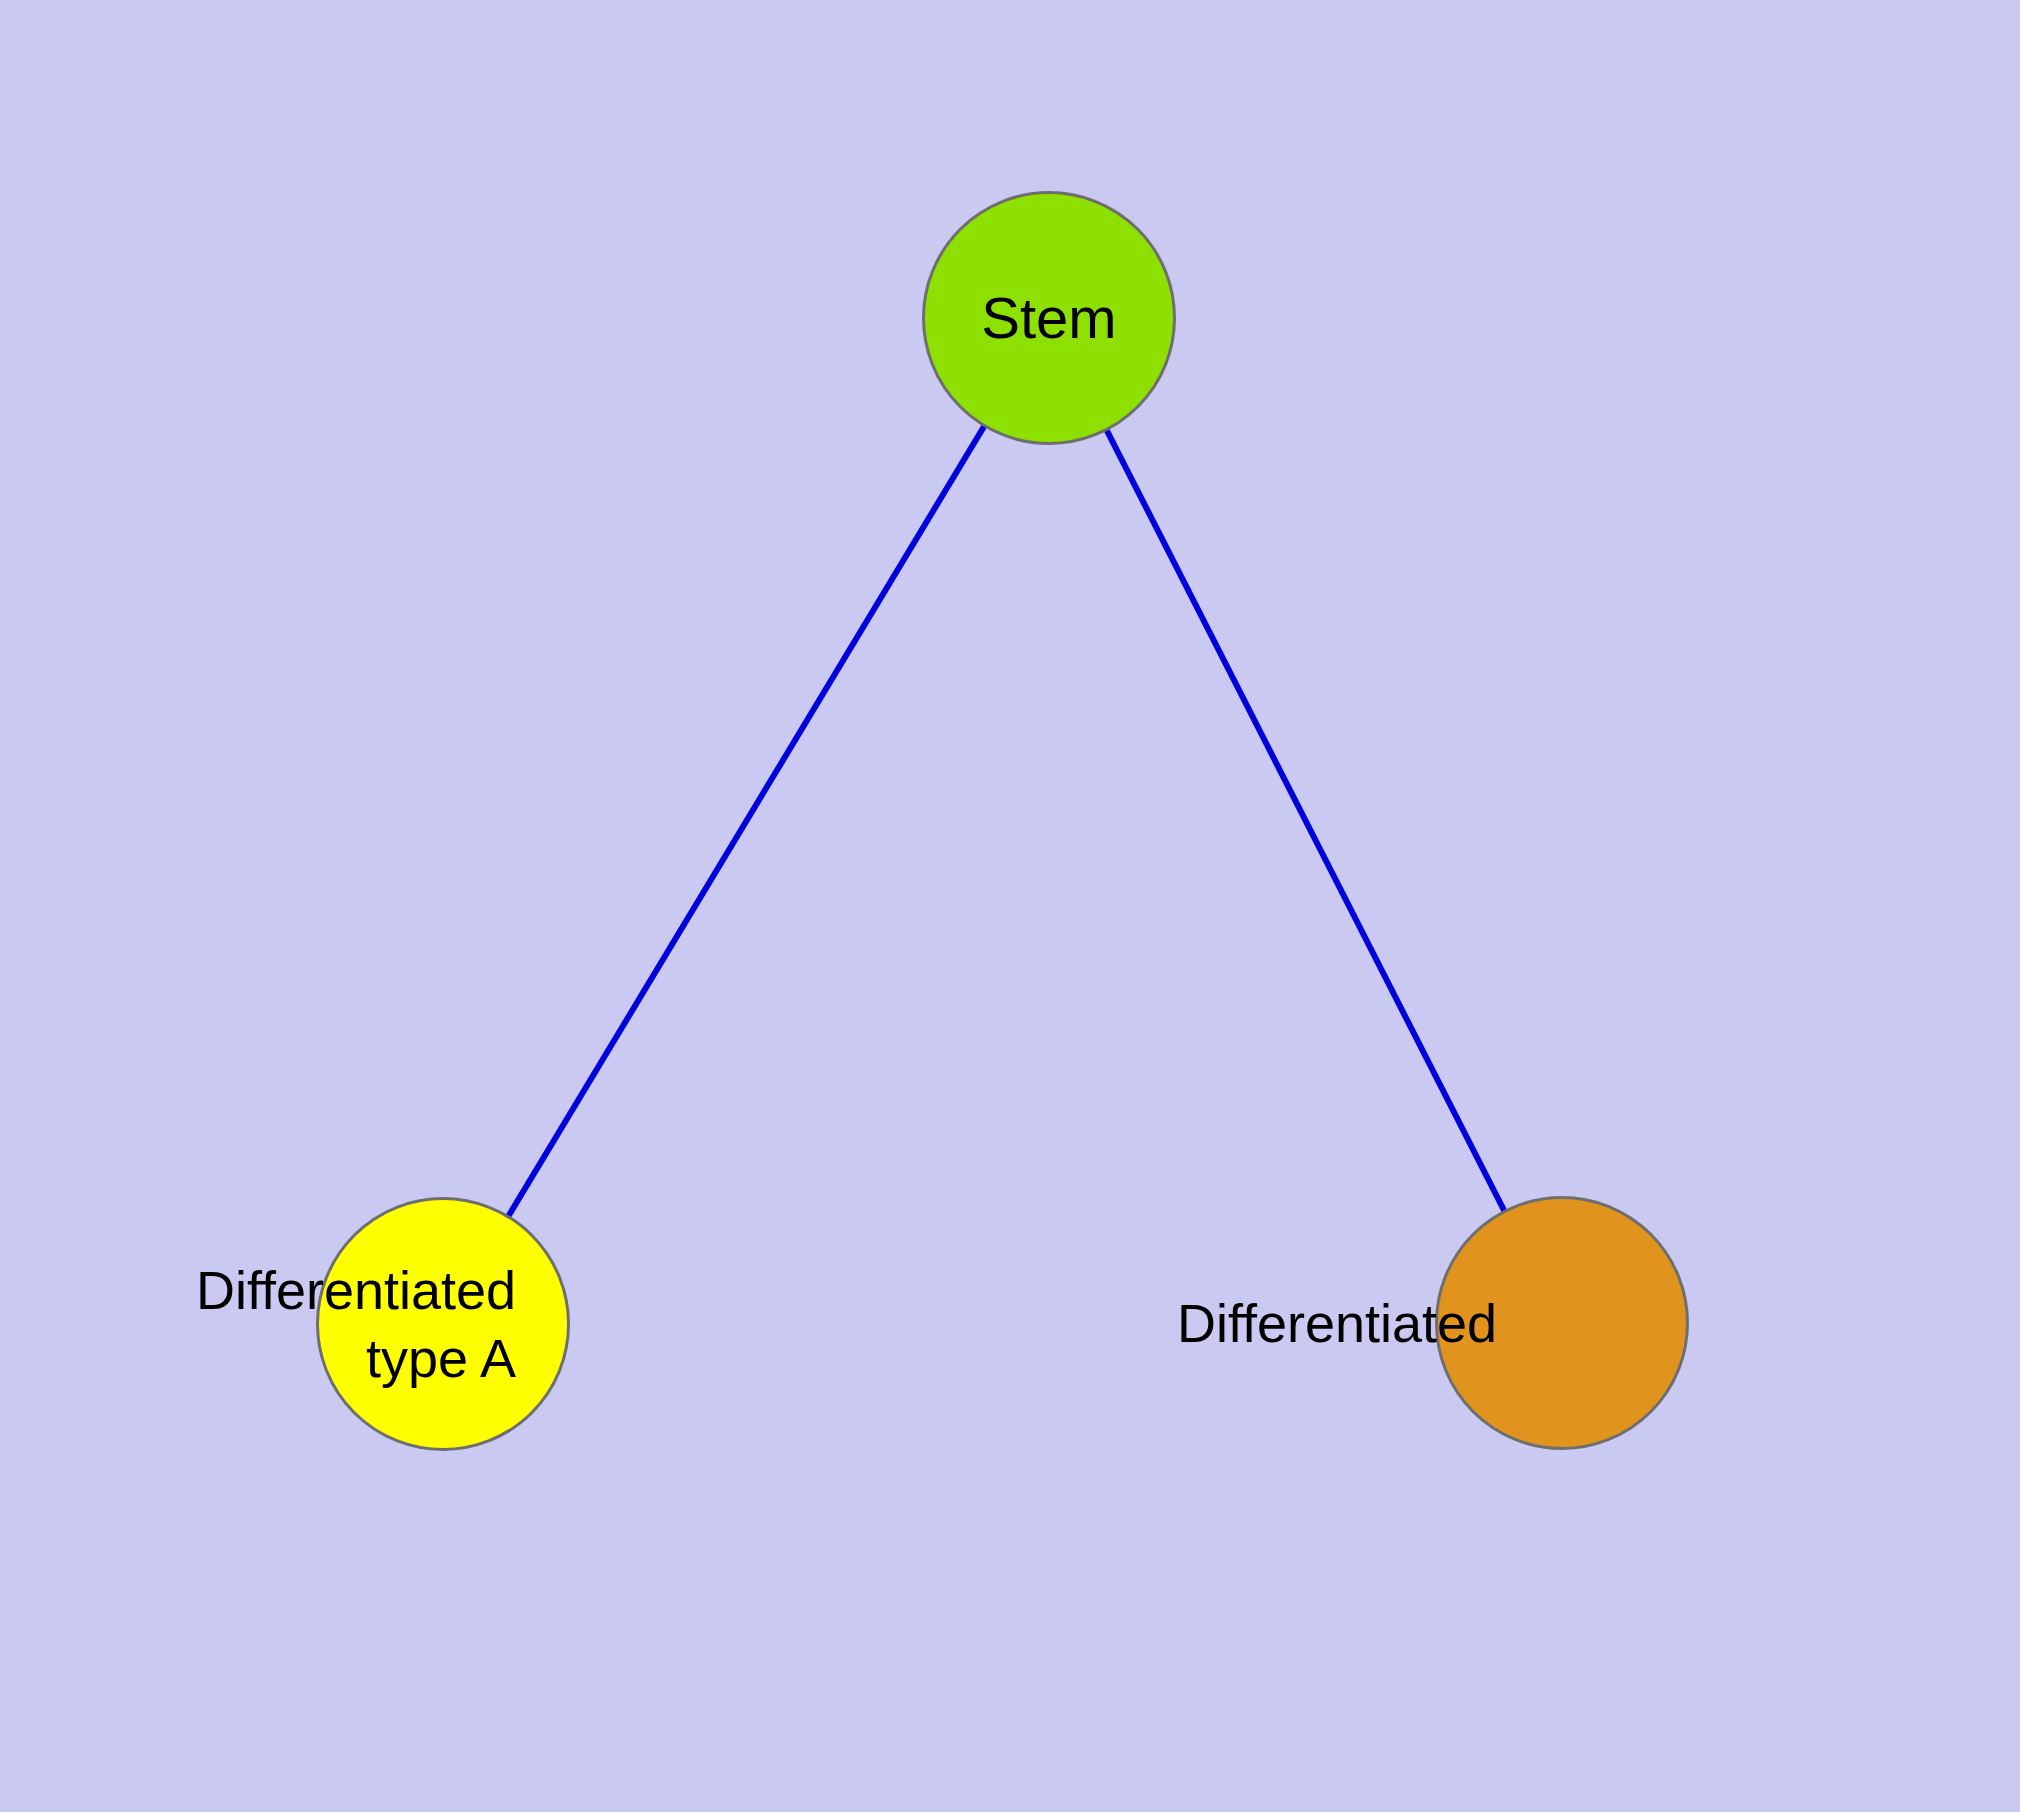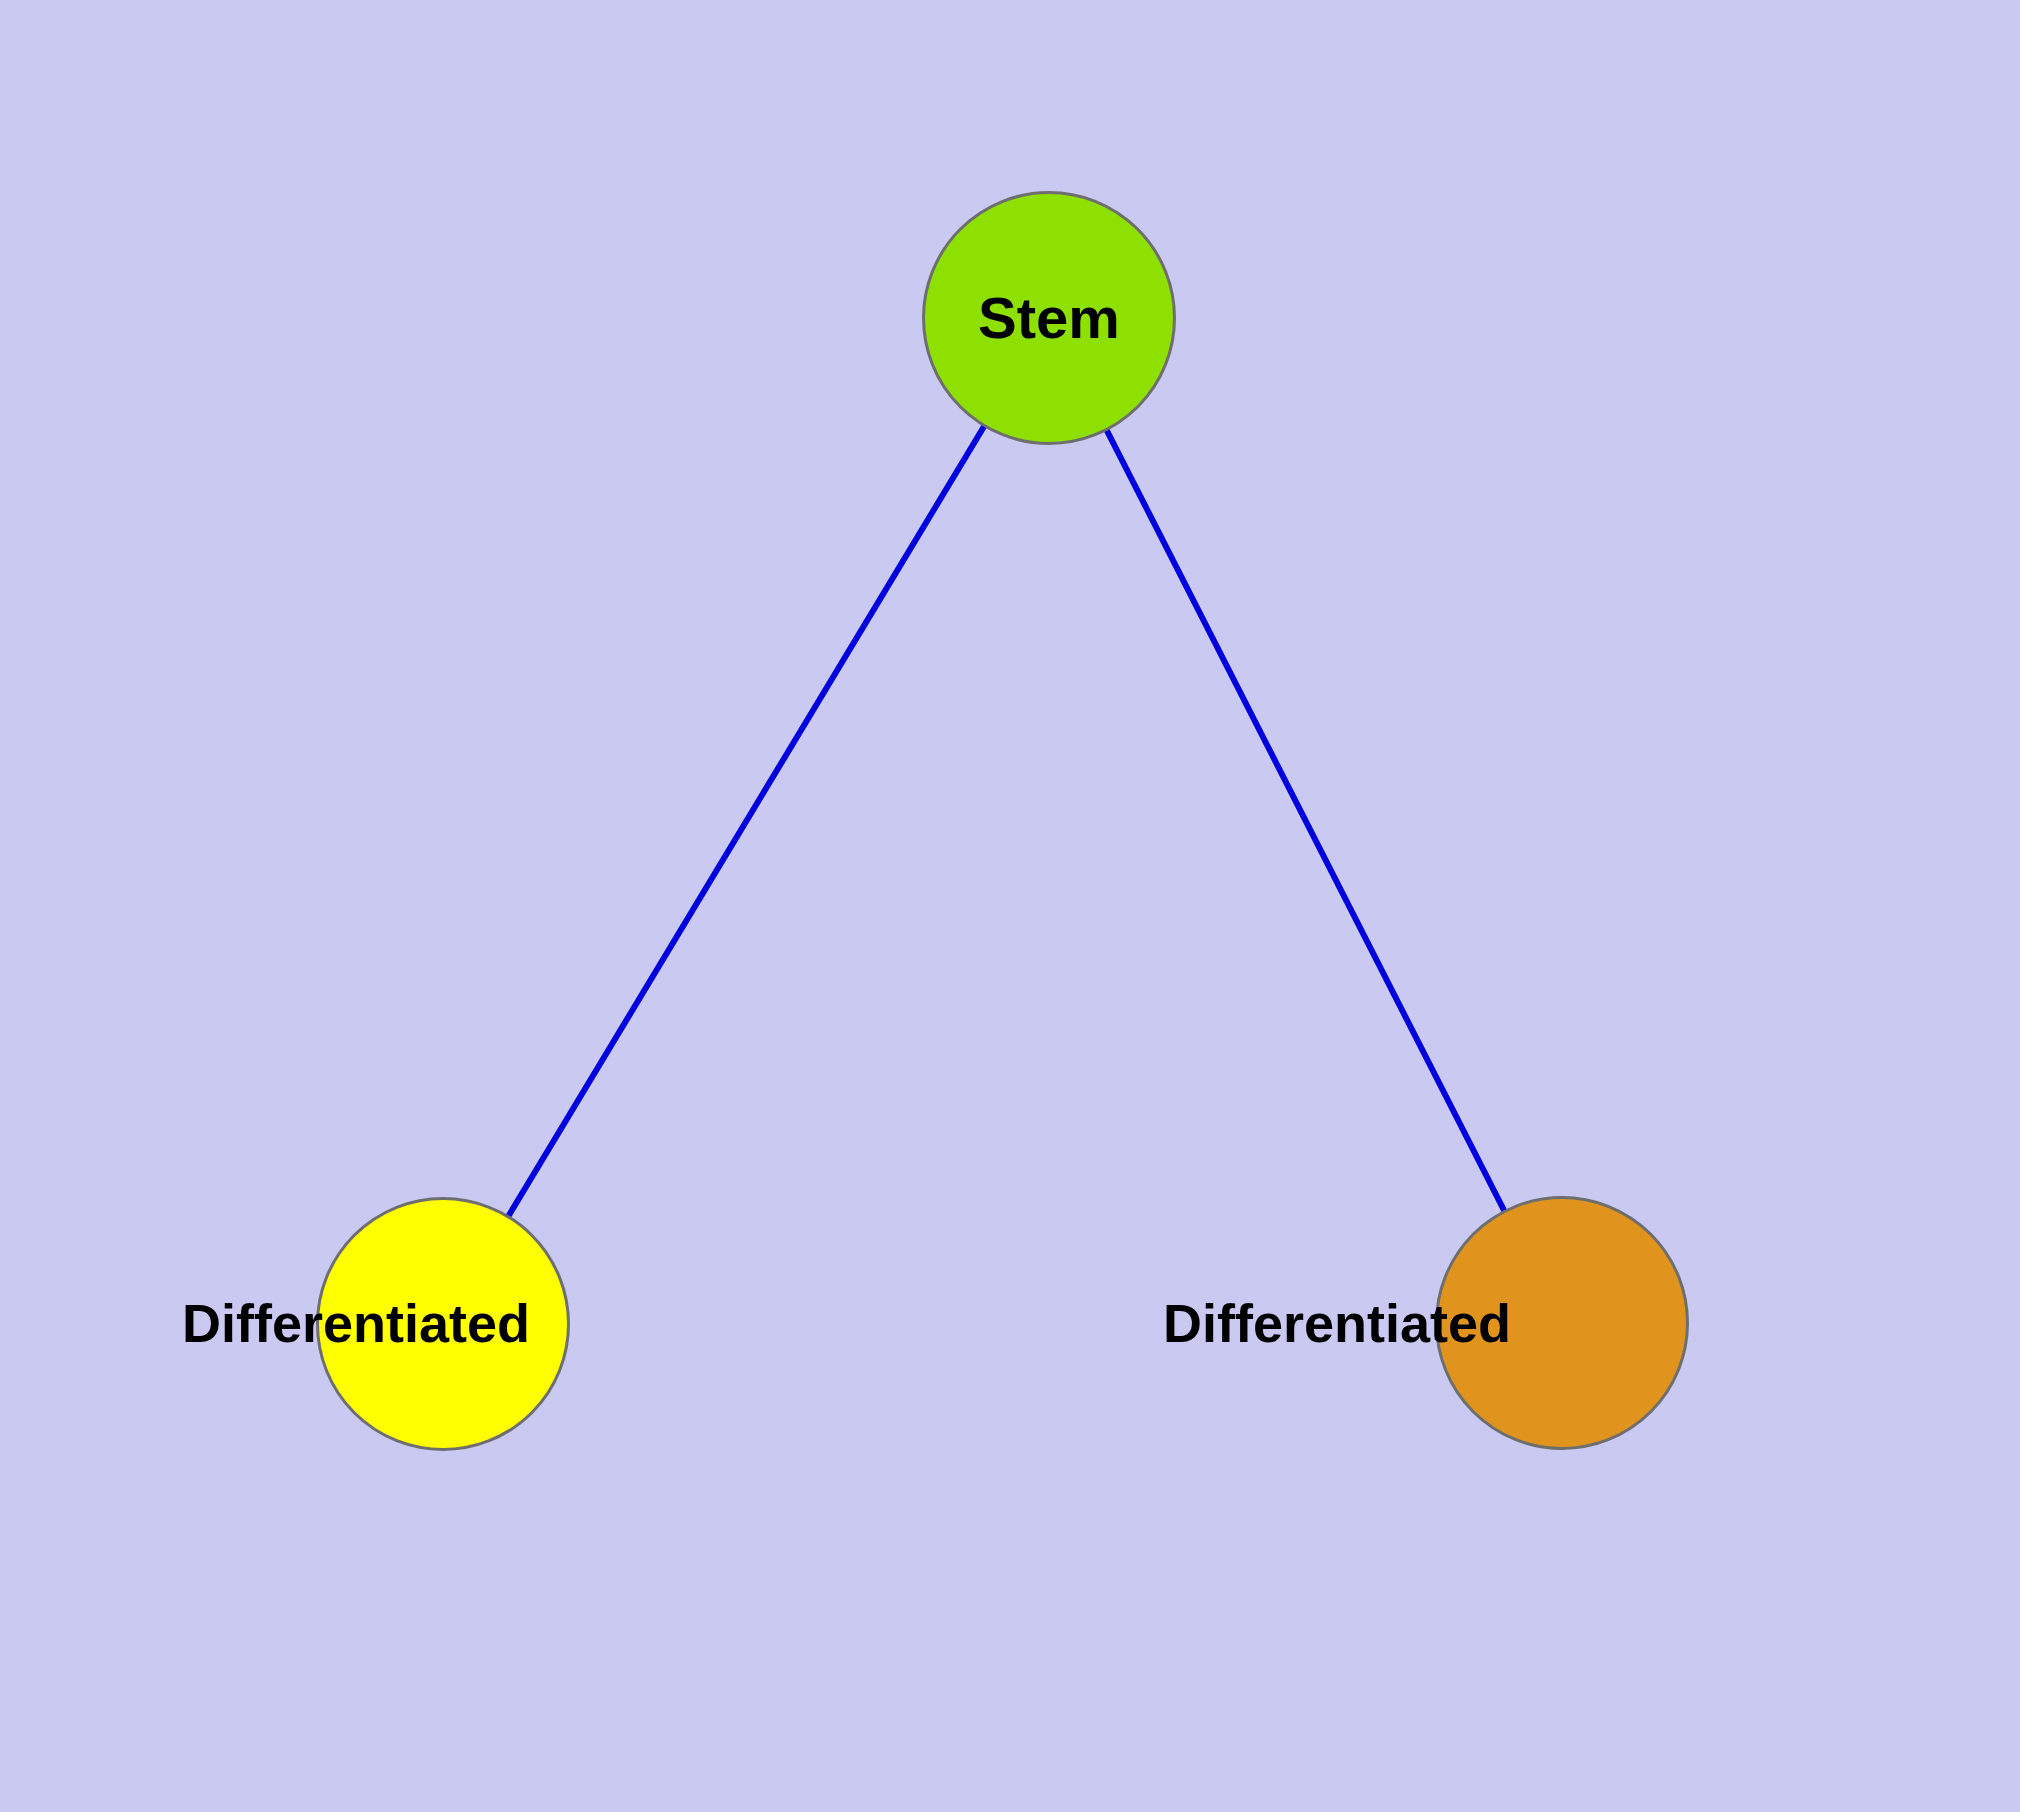--- a/index.html
+++ b/index.html
@@ -33,21 +33,21 @@
     box-sizing: border-box;
     z-index: 2;
   }
   .node-stem   { left: 922px; top: 191px; }
   .node-type-a { left: 316px;  top: 1197px; }
   .node-type-b { left: 1435px; top: 1196px; }
   .node-label {
     position: absolute;
     transform: translate(-50%, -50%);
     text-align: right;
-    font-weight: bold;
+    font-weight: normal;
     font-size: 54px;
     line-height: 1.25;
     color: #000000;
     white-space: nowrap;
     z-index: 3;
   }
   .label-stem   { left: 1049px; top: 318px;  font-size: 58px; }
   .label-type-a { left: 356px;  top: 1324px; }
   .label-type-b { left: 1337px; top: 1324px; }
   .label-line { display: block; }
@@ -65,20 +65,21 @@
   <div class="node node-stem" style="background-color: rgb(142, 224, 0);"></div>
 
   <div class="node node-type-a" style="background-color: rgb(255, 255, 0);"></div>
 
   <div class="node node-type-b" style="background-color: rgb(224, 148, 30);"></div>
 
   <div class="node-label label-stem">Stem</div>
 
   <div class="node-label label-type-a">
     <span class="label-line">Differentiated</span>
+    <span class="label-line">type A</span>
   </div>
 
   <div class="node-label label-type-b">
     <span class="label-line">Differentiated</span>
   </div>
 
 </div>
 
 
 </body></html>

